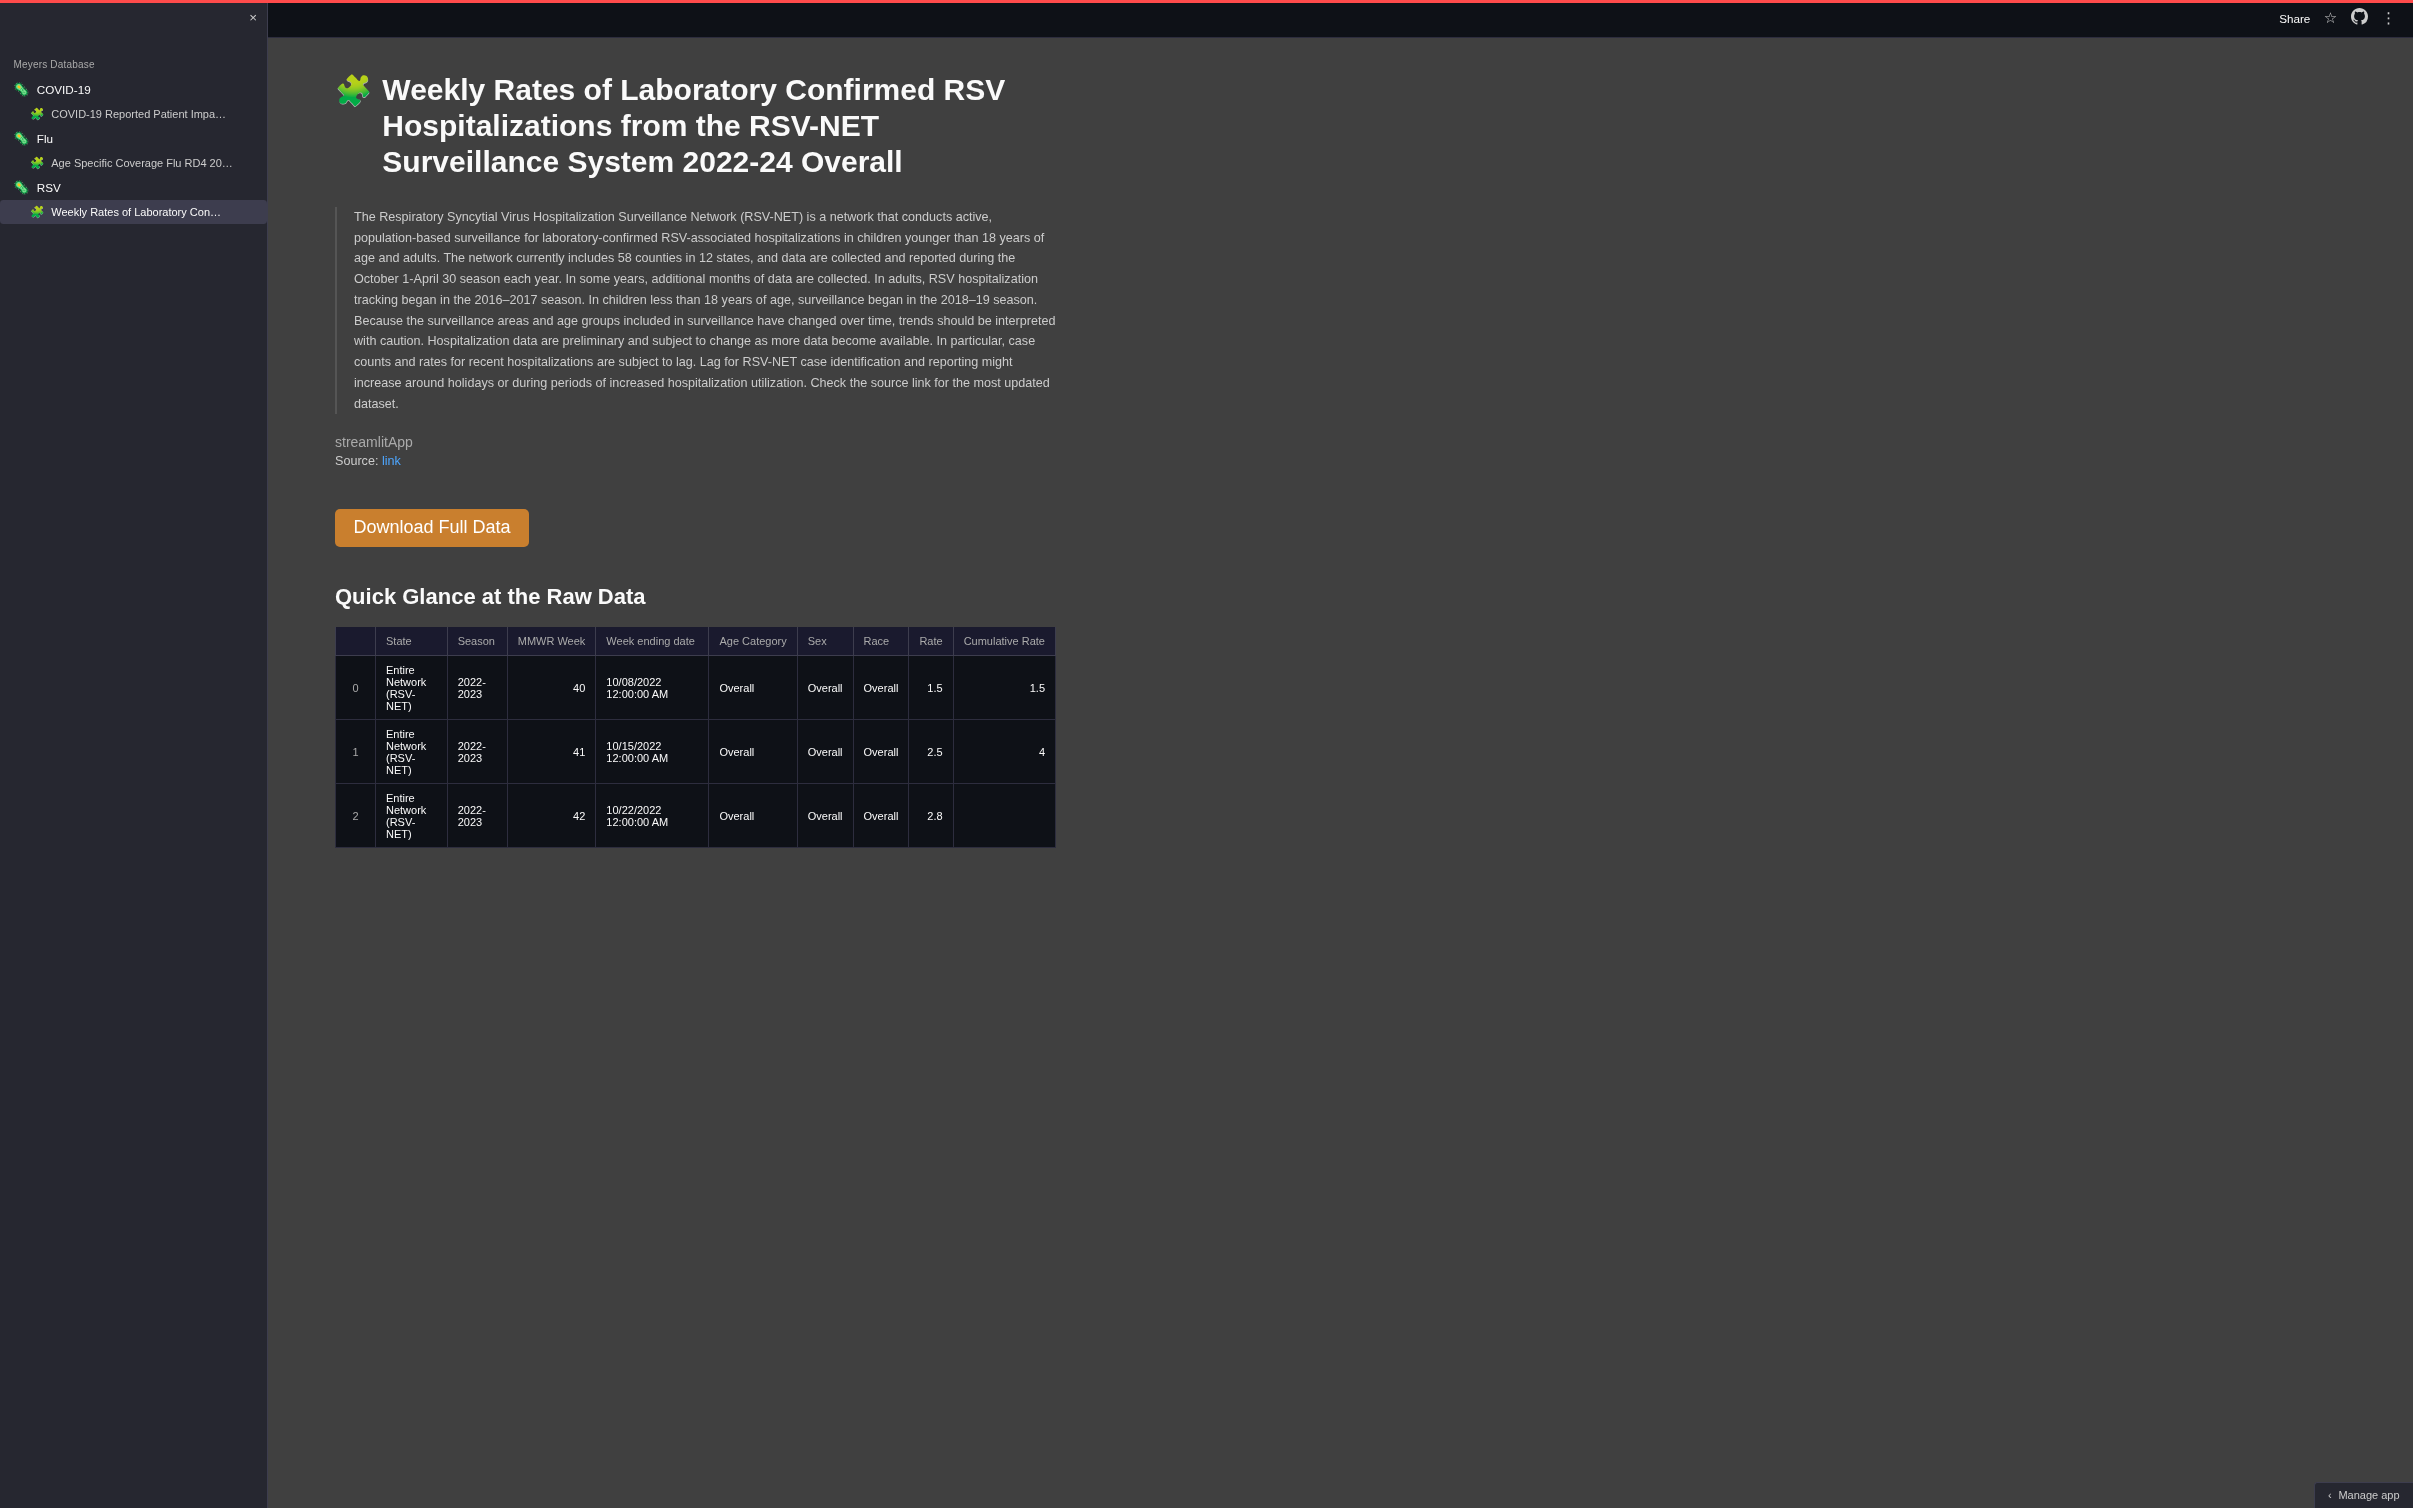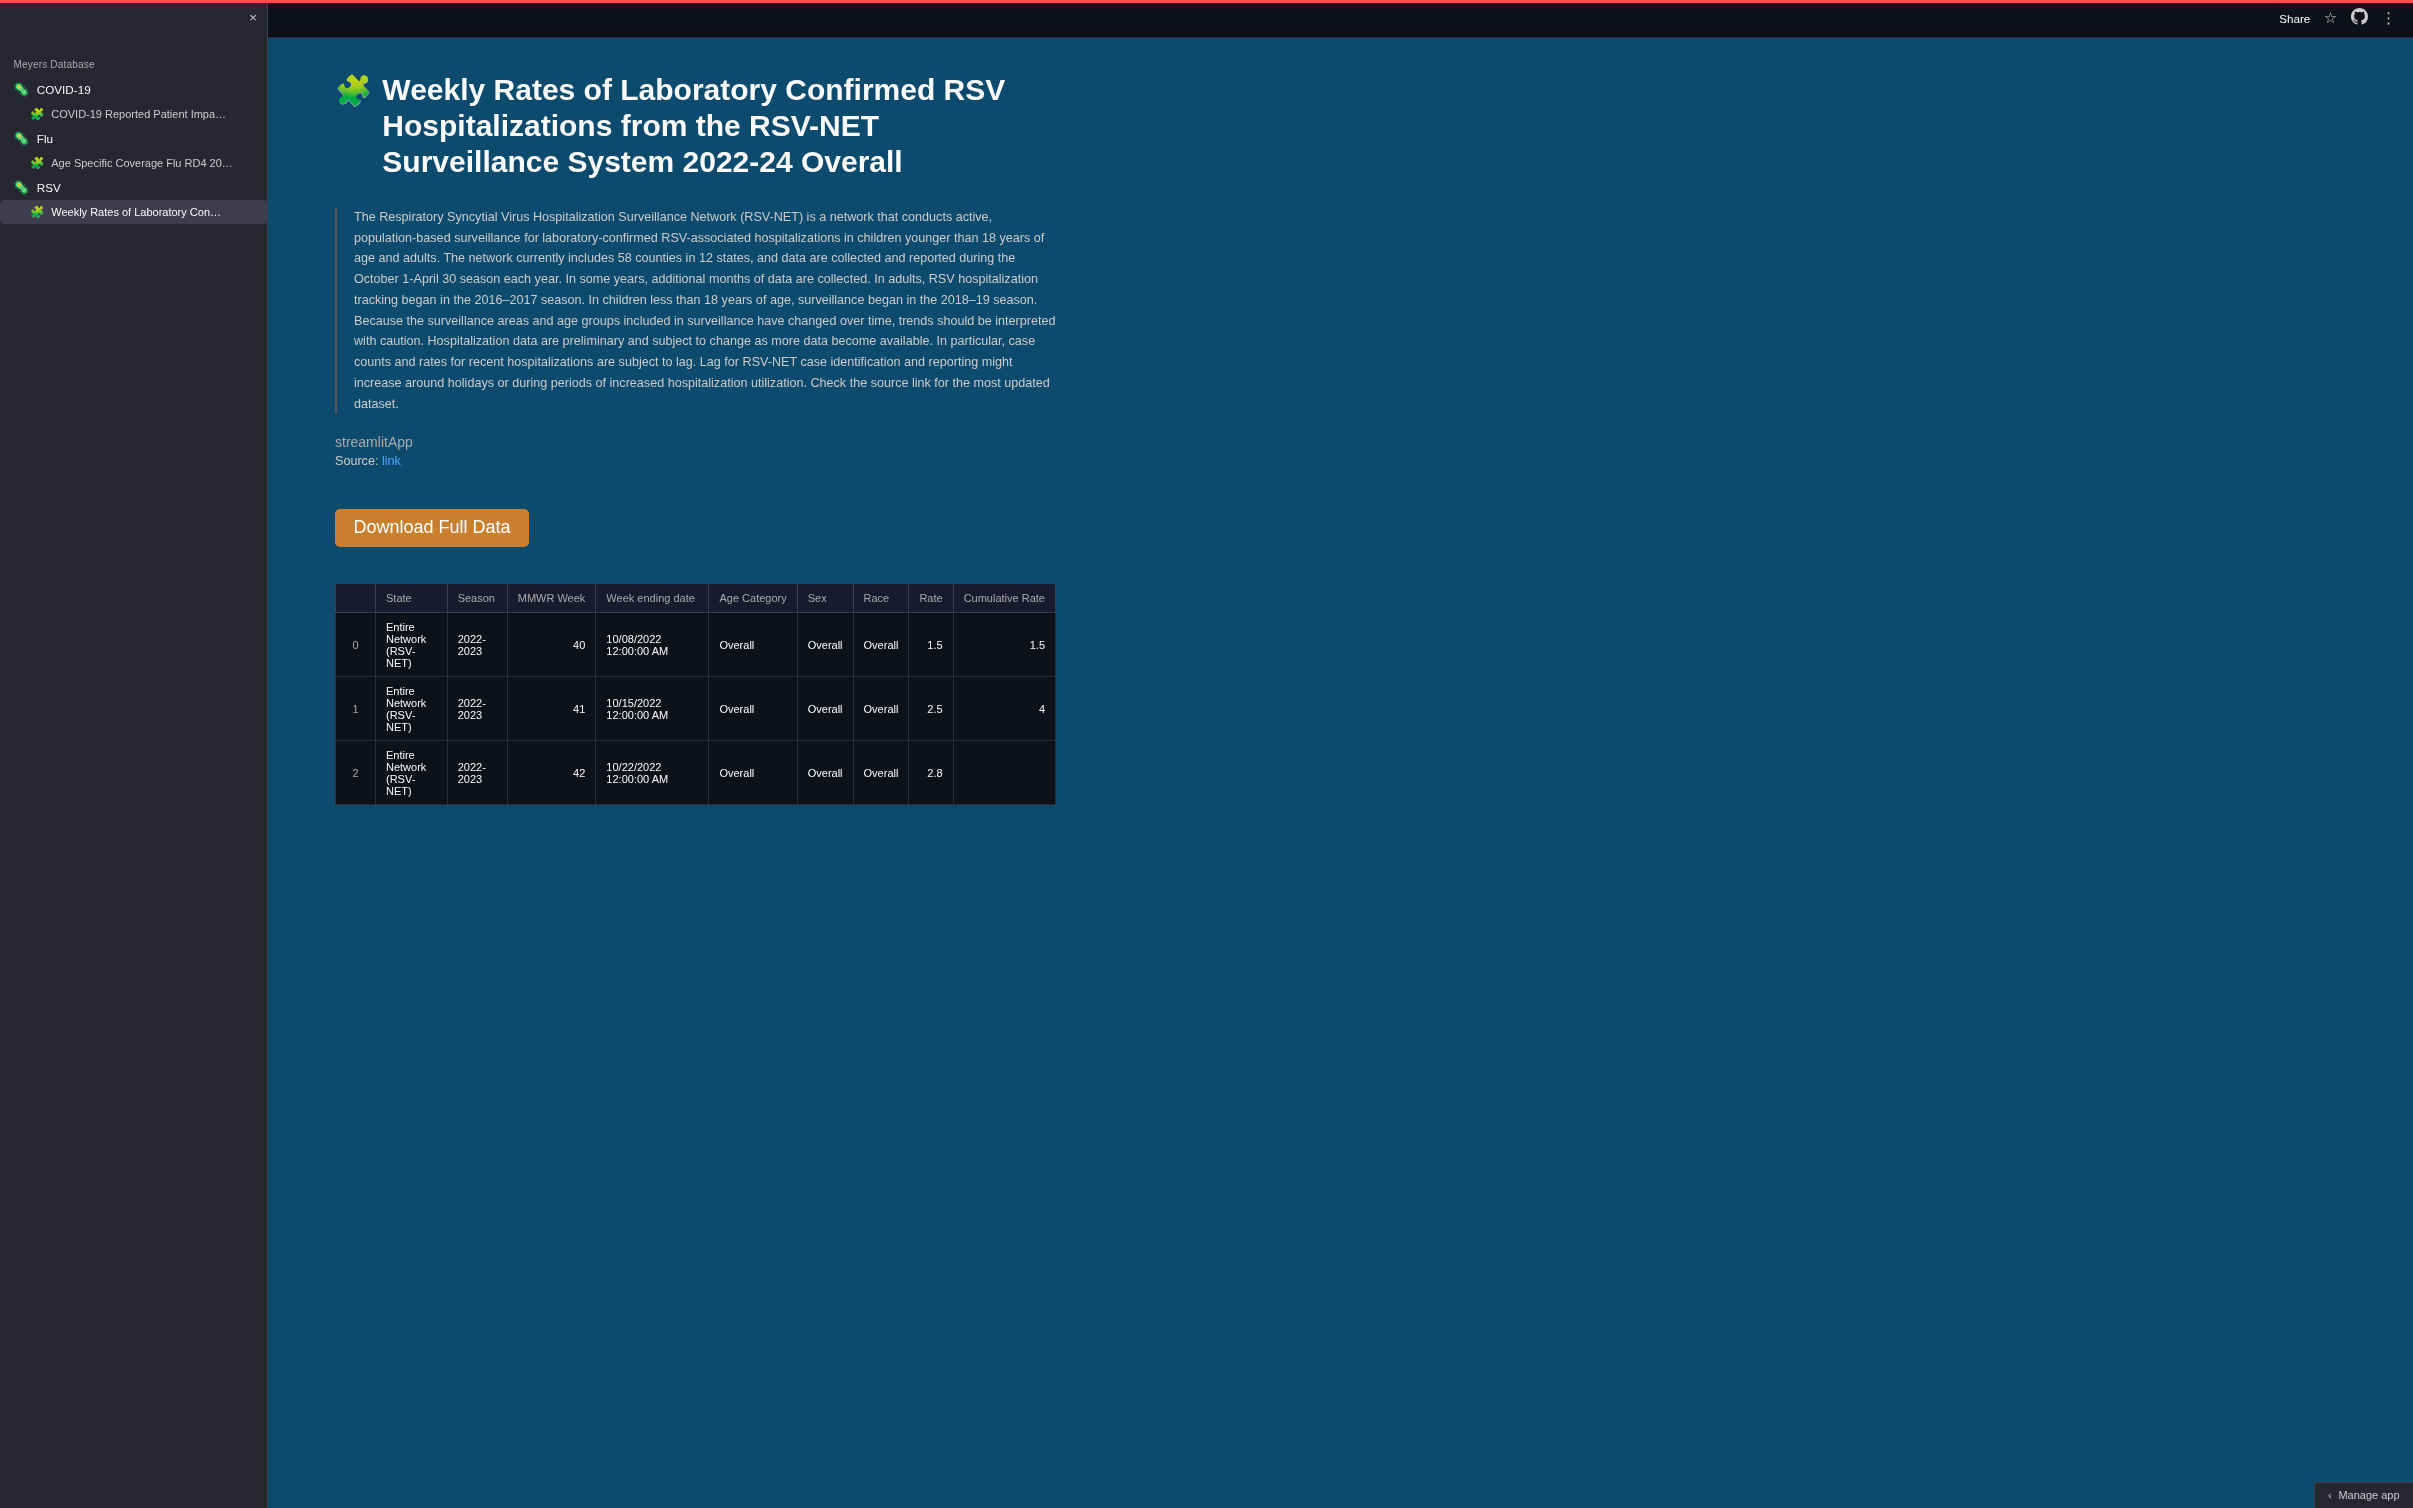--- a/index.html
+++ b/index.html
@@ -73,21 +73,21 @@
       display: flex;
       align-items: center;
       justify-content: flex-end;
       padding: 0 10px;
     }
 
     
     .main {
       flex: 1;
       overflow-y: auto;
-      background: #0c4a6e;
+      background: #404040;
       position: relative;
     }
 
     
     .topbar {
       position: sticky;
       top: 0;
       background: #0e1117;
       border-bottom: 0.8px solid #2d2d3e;
       display: flex;
@@ -312,20 +312,21 @@
     
     <div class="source-line">
       <span>Source:</span>
       <a href="#">link</a>
     </div>
 
     
     <button class="download-btn">Download Full Data</button>
 
     
+    <div class="section-title">Quick Glance at the Raw Data</div>
 
     
     <table class="data-table">
       <thead>
         <tr>
           <th></th>
           <th>State</th>
           <th>Season</th>
           <th>MMWR Week</th>
           <th>Week ending date</th>

